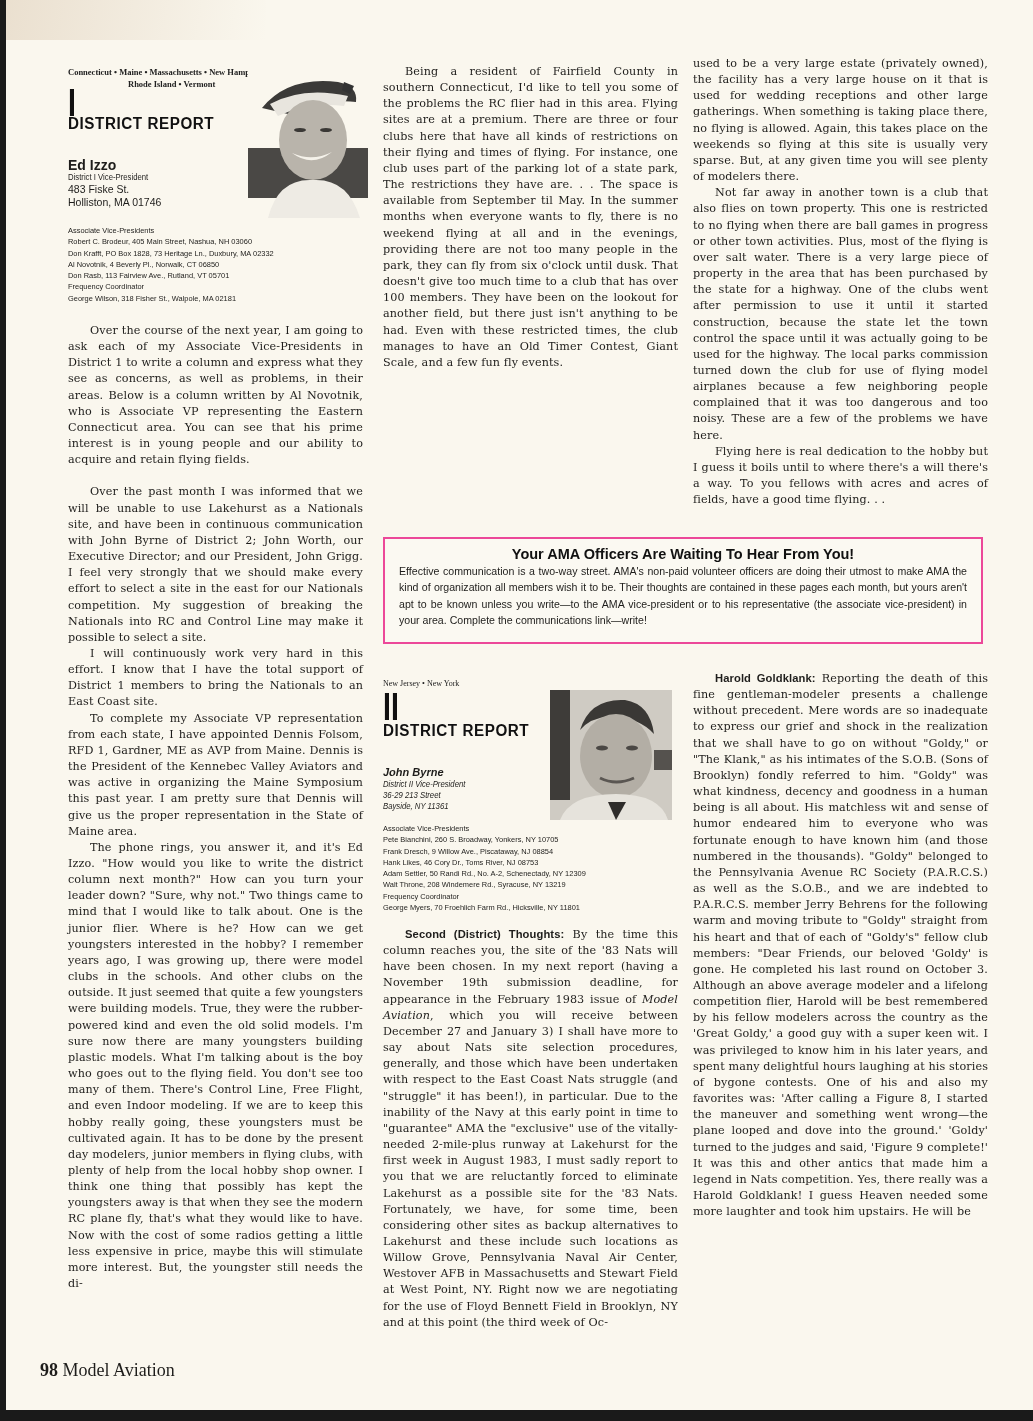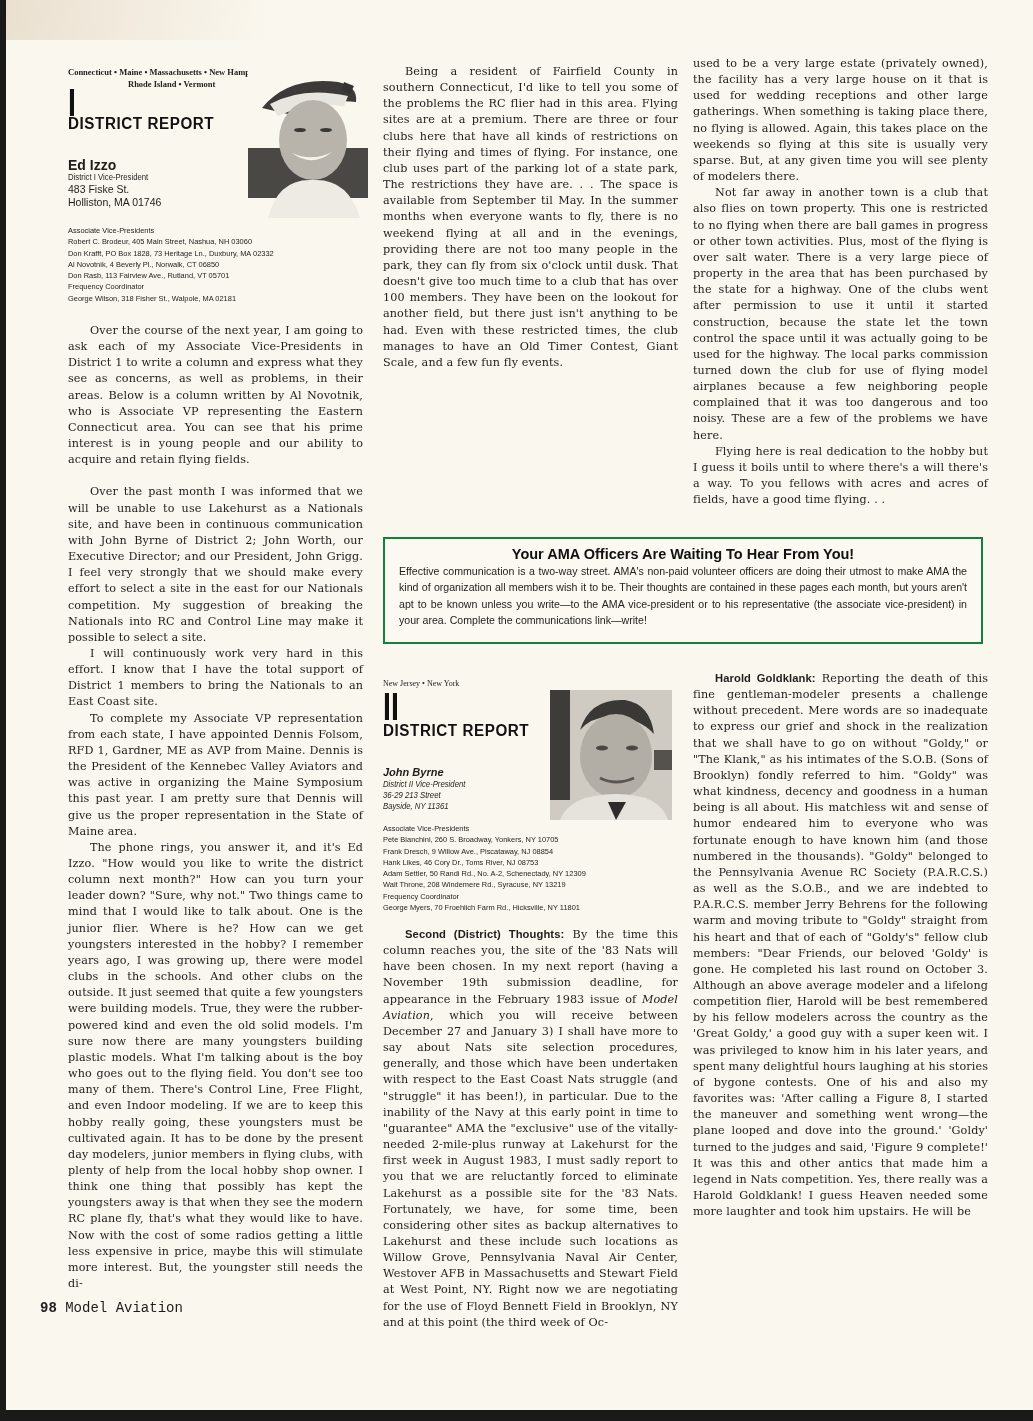--- a/index.html
+++ b/index.html
@@ -41,34 +41,34 @@
   .vp-name { font-family: "Liberation Sans", sans-serif; font-weight: bold; font-size: 14px; line-height: 14px; }
   .vp-line { font-family: "Liberation Sans", sans-serif; font-size: 10.5px; line-height: 13px; }
   .vp-line.small { font-size: 8.6px; line-height: 11px; transform: scaleX(0.9); transform-origin: left; white-space: nowrap; }
   .assoc { font-family: "Liberation Sans", sans-serif; font-size: 8px; line-height: 11.3px; white-space: nowrap; transform: scaleX(0.93); transform-origin: left; }
   .photo {
     position: absolute; overflow: hidden;
     background: #d9d6cf;
   }
   .box {
     position: absolute; left: 377px; top: 537px; width: 600px; height: 107px;
-    border: 2px solid #15803d; box-sizing: border-box; background: #fbf9f2;
+    border: 2px solid #ec4899; box-sizing: border-box; background: #fbf9f2;
     padding: 6px 14px 0 14px;
   }
   .box-title {
     font-family: "Liberation Sans", sans-serif; font-weight: bold; font-size: 14.5px;
     text-align: center; line-height: 18px; color: #111;
   }
   .box-body {
     font-family: "Liberation Sans", sans-serif; font-size: 10.6px; line-height: 16.4px;
     text-align: justify; color: #1e1d1b;
   }
   .footer {
-    position: absolute; left: 34px; top: 1300px;
-    font-family: Liberation Mono, monospace; font-size: 14px; color: #1e1d1b;
+    position: absolute; left: 34px; top: 1360px;
+    font-family: Liberation Serif, serif; font-size: 18px; color: #1e1d1b;
   }
   .footer b { font-weight: bold; }
   b.lead { font-family: "Liberation Sans", sans-serif; font-weight: bold; }
 </style>
 </head>
 <body>
 
 <div class="page">
 
   <div class="col" style="left:62px; top:58px; width:300px; height:262px;">

